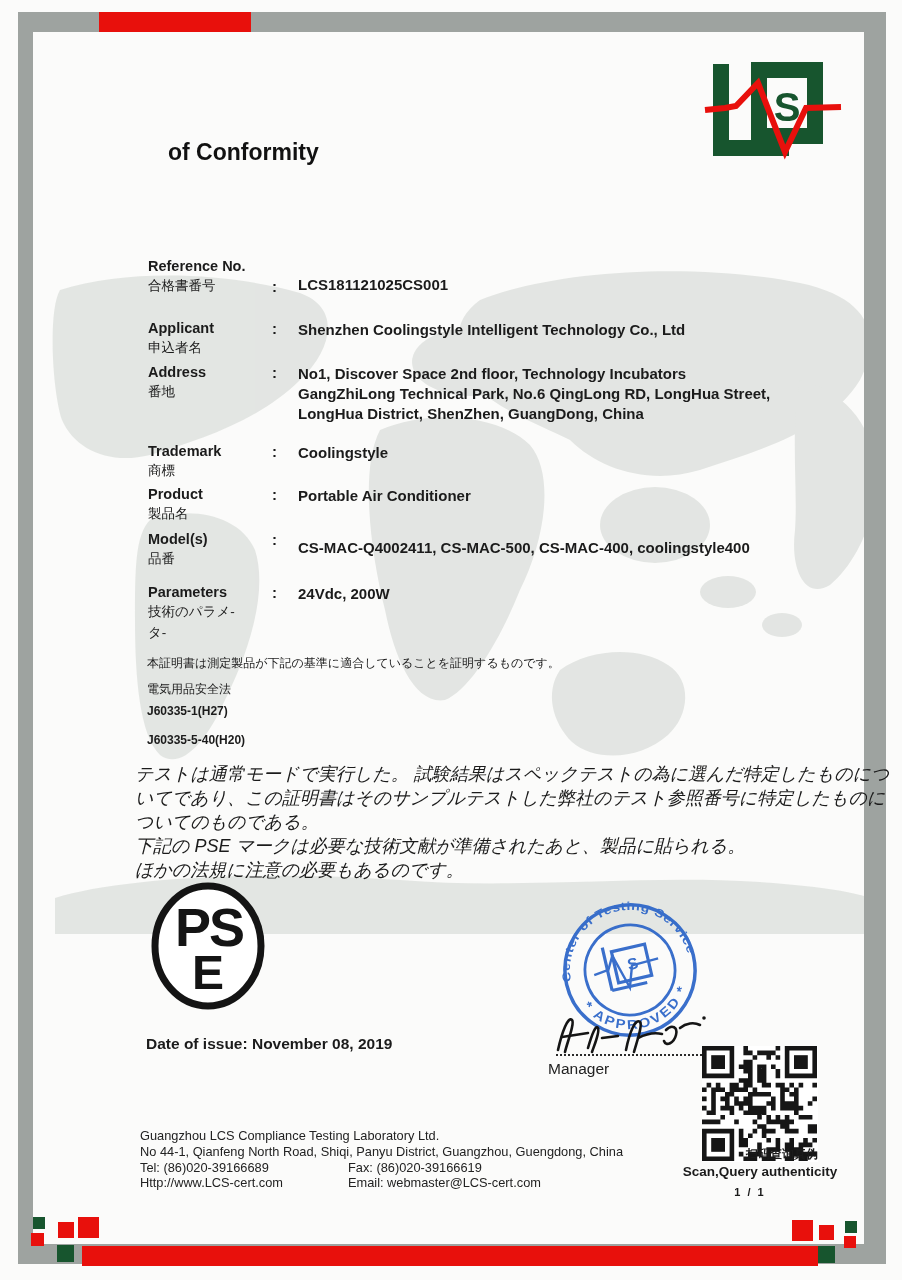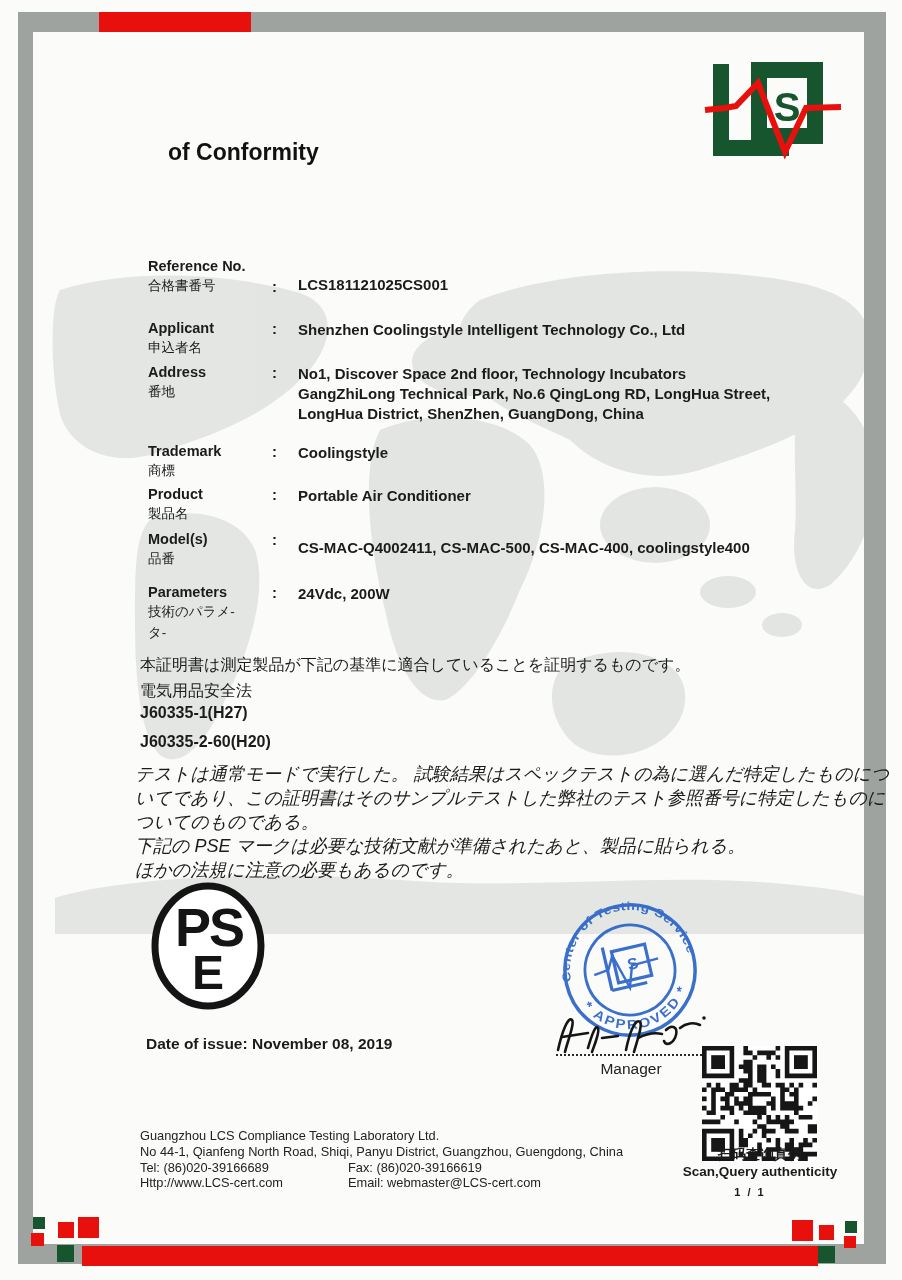--- a/index.html
+++ b/index.html
@@ -15,33 +15,33 @@
   .title .t1{font-size:35px;font-weight:bold;letter-spacing:.5px;color:#111;}
   .title .t2{font-size:23px;font-weight:bold;margin-top:5px;margin-left:1px;color:#111;}
 
   .field{position:absolute;left:148px;width:690px;display:flex;}
   .f-label{width:124px;flex:none;}
   .f-en{font-weight:bold;font-size:14.5px;}
   .f-jp{font-size:13.5px;margin-top:3px;}
   .f-colon{width:26px;flex:none;font-weight:bold;font-size:15px;}
   .f-value{flex:1;font-weight:bold;font-size:15px;line-height:20px;}
 
-  .stmt{position:absolute;left:140px;font-size:16px;white-space:nowrap;}
+  .stmt{position:absolute;left:147px;font-size:12px;white-space:nowrap;}
   .stmt.b{font-weight:bold;}
   .note-line{position:absolute;left:135px;font-size:18px;white-space:nowrap;font-style:italic;}
 
   .date-issue{position:absolute;left:146px;top:1035px;font-weight:bold;font-size:15.5px;}
 
   .sig-dots{position:absolute;left:556px;top:1054px;width:150px;border-top:2px dotted #2a2a2a;}
-  .manager{position:absolute;left:548px;top:1060px;width:166px;text-align:center;font-size:15.5px;color:#222;}
+  .manager{position:absolute;left:548px;top:1060px;width:166px;text-align:left;font-size:15.5px;color:#222;}
 
   .footer{position:absolute;left:140px;top:1128px;font-size:12.8px;line-height:15.8px;color:#222;}
   .footer .col1{display:inline-block;width:208px;}
 
-  .qr-caption-cn{position:absolute;left:702px;top:1146px;width:116px;text-align:center;font-weight:bold;font-size:14px;}
+  .qr-caption-cn{position:absolute;left:702px;top:1146px;width:116px;text-align:right;font-weight:bold;font-size:12px;}
   .qr-caption-en{position:absolute;left:668px;top:1164px;width:184px;text-align:center;font-weight:bold;font-size:13.5px;}
   .qr-page{position:absolute;left:692px;top:1186px;width:116px;text-align:center;font-weight:bold;font-size:11px;letter-spacing:2px;}
 
   .stamp-wrap{position:absolute;left:546px;top:886px;width:168px;height:168px;transform:rotate(-13deg);opacity:.92;}
   svg text{font-family:"Liberation Sans","DejaVu Sans",sans-serif;}
 </style>
 </head>
 <body>
 
 <div class="page">
@@ -157,21 +157,21 @@
       <div class="f-jp">技術のパラメ-</div>
       <div class="f-jp">タ-</div>
       </div>
     <div class="f-colon">:</div>
     <div class="f-value">24Vdc, 200W</div>
   </div>
 
   <div class="stmt" style="top:655px;">本証明書は測定製品が下記の基準に適合していることを証明するものです。</div>
   <div class="stmt" style="top:681px;">電気用品安全法</div>
   <div class="stmt b" style="top:704px;">J60335-1(H27)</div>
-  <div class="stmt b" style="top:733px;">J60335-2-60(H20)</div>
+  <div class="stmt b" style="top:733px;">J60335-5-40(H20)</div>
   <div class="note-line" style="top:762px;">テストは通常モードで実行した。 試験結果はスペックテストの為に選んだ特定したものにつ</div>
   <div class="note-line" style="top:786px;">いてであり、この証明書はそのサンプルテストした弊社のテスト参照番号に特定したものに</div>
   <div class="note-line" style="top:810px;">ついてのものである。</div>
   <div class="note-line" style="top:834px;">下記の PSE マークは必要な技術文献が準備されたあと、製品に貼られる。</div>
   <div class="note-line" style="top:858px;">ほかの法規に注意の必要もあるのです。</div>
 
   <svg style="position:absolute;left:150px;top:882px;" width="116" height="130" viewBox="0 0 116 130">
     <ellipse cx="58" cy="64" rx="53" ry="60" fill="#ffffff" stroke="#141414" stroke-width="7"></ellipse>
     <text x="59" y="64" font-size="54" font-weight="bold" fill="#141414" text-anchor="middle" letter-spacing="-2">PS</text>
     <text x="58" y="107" font-size="48" font-weight="bold" fill="#141414" text-anchor="middle">E</text>

